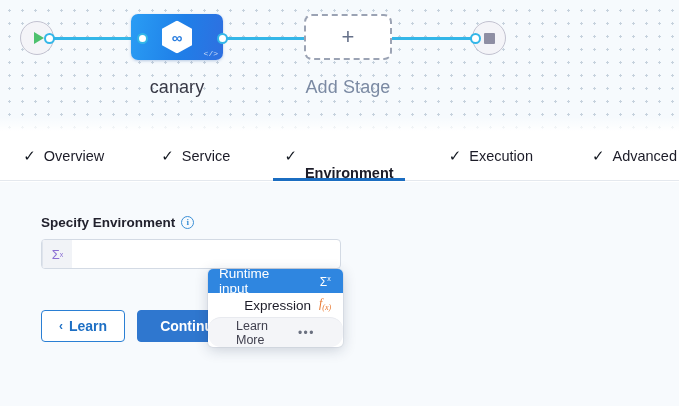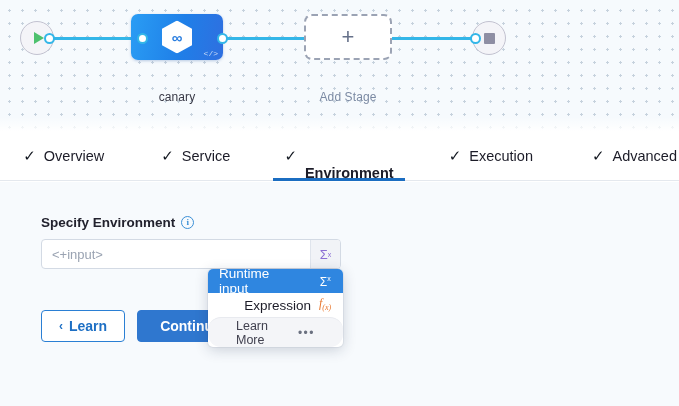--- a/index.html
+++ b/index.html
@@ -82,21 +82,21 @@
   
   .addstage {
     position: absolute; left: 304px; top: 14px;
     width: 88px; height: 46px; border-radius: 8px;
     background: #ffffff; border: 2px dashed #9ba3b4;
     display: flex; align-items: center; justify-content: center; z-index: 3;
   }
   .plus-glyph { font-size: 22px; color: #66718a; line-height: 1; font-weight: 400; }
 
   .node-label {
-    position: absolute; top: 90px; font-size: 12px; text-align: center;
+    position: absolute; top: 77px; font-size: 18px; text-align: center;
     letter-spacing: .1px;
   }
   .label-canary   { left: 119px; width: 116px; color: #383946; }
   .label-addstage { left: 292px; width: 112px; color: #7b8aa3; }
 
   
   .tabbar {
     position: absolute; left: 0; top: 131px; width: 679px; height: 50px;
     background: #ffffff; border-bottom: 1px solid #e4e8ee;
     display: flex; align-items: center;
@@ -253,21 +253,20 @@
   </div>
 
   <div class="panel">
 
     <div class="field-label">
       <span>Specify Environment</span>
       <span class="info-icon">i</span>
     </div>
 
     <div class="input-wrap">
-      <input class="input-box" type="text" placeholder="&lt;+input&gt;" style="">
       <div class="sigma-btn">
         <span>Σ</span>
           <sup>x</sup>
       </div>
     </div>
 
     <div class="btn-row">
       <div class="btn btn-back">
         <span class="chev">‹</span>
         <span>Learn</span>

